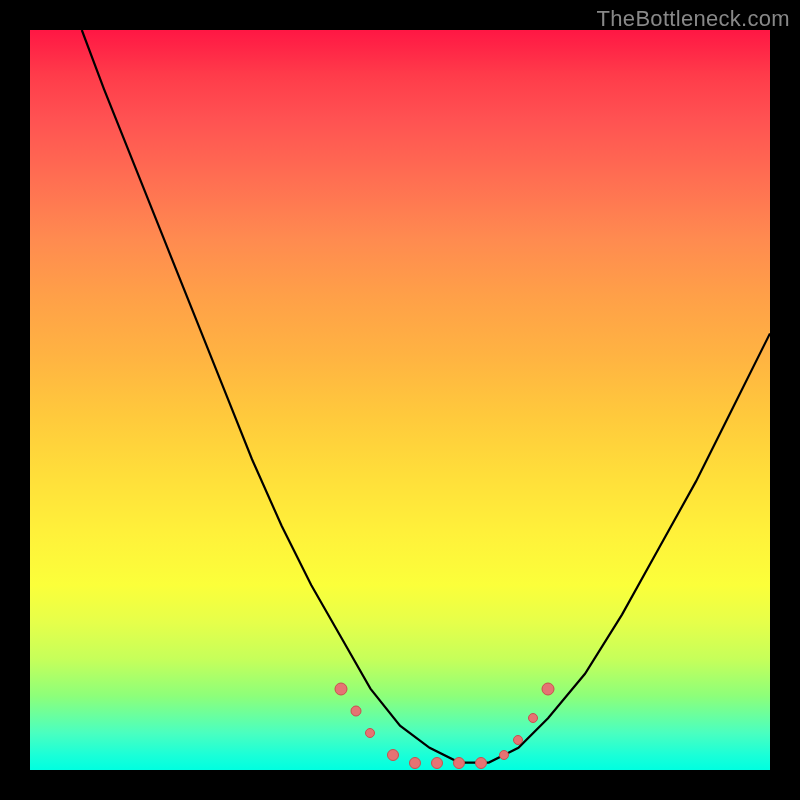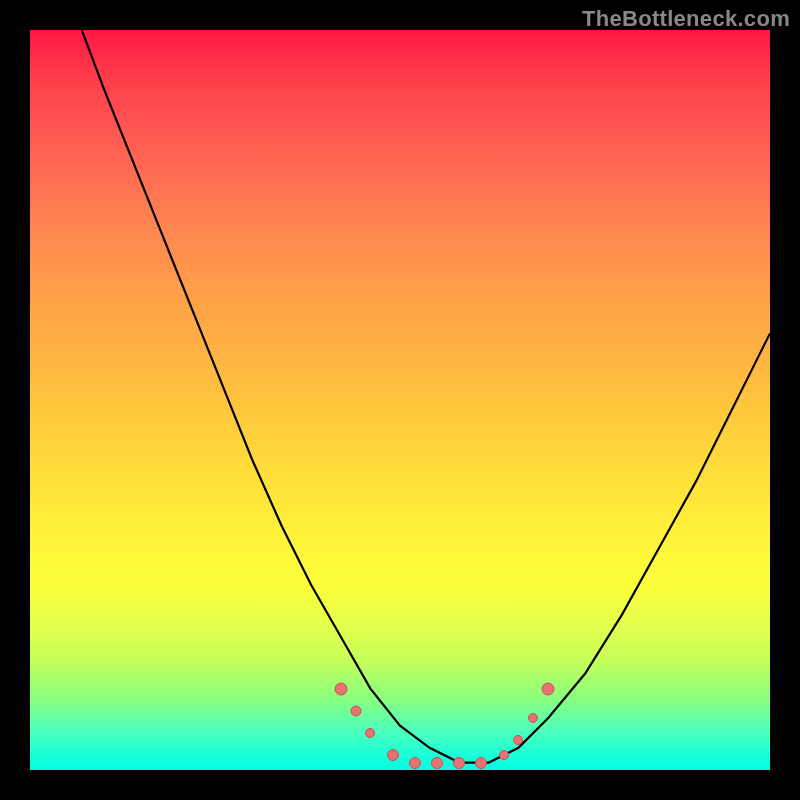--- a/index.html
+++ b/index.html
@@ -33,21 +33,21 @@
       #4affc0 95%,
       #1affd8 98%,
       #00ffe0 100%);
   }
   .watermark {
     position: absolute;
     top: 6px;
     right: 10px;
     color: #888;
     font-size: 22px;
-    font-weight: 700;
+    font-weight: 400;
     letter-spacing: 0.3px;
     z-index: 5;
   }
   .curve-svg {
     position: absolute;
     left: 0; top: 0;
     width: 740px; height: 740px;
     z-index: 2;
   }
   .markers {

